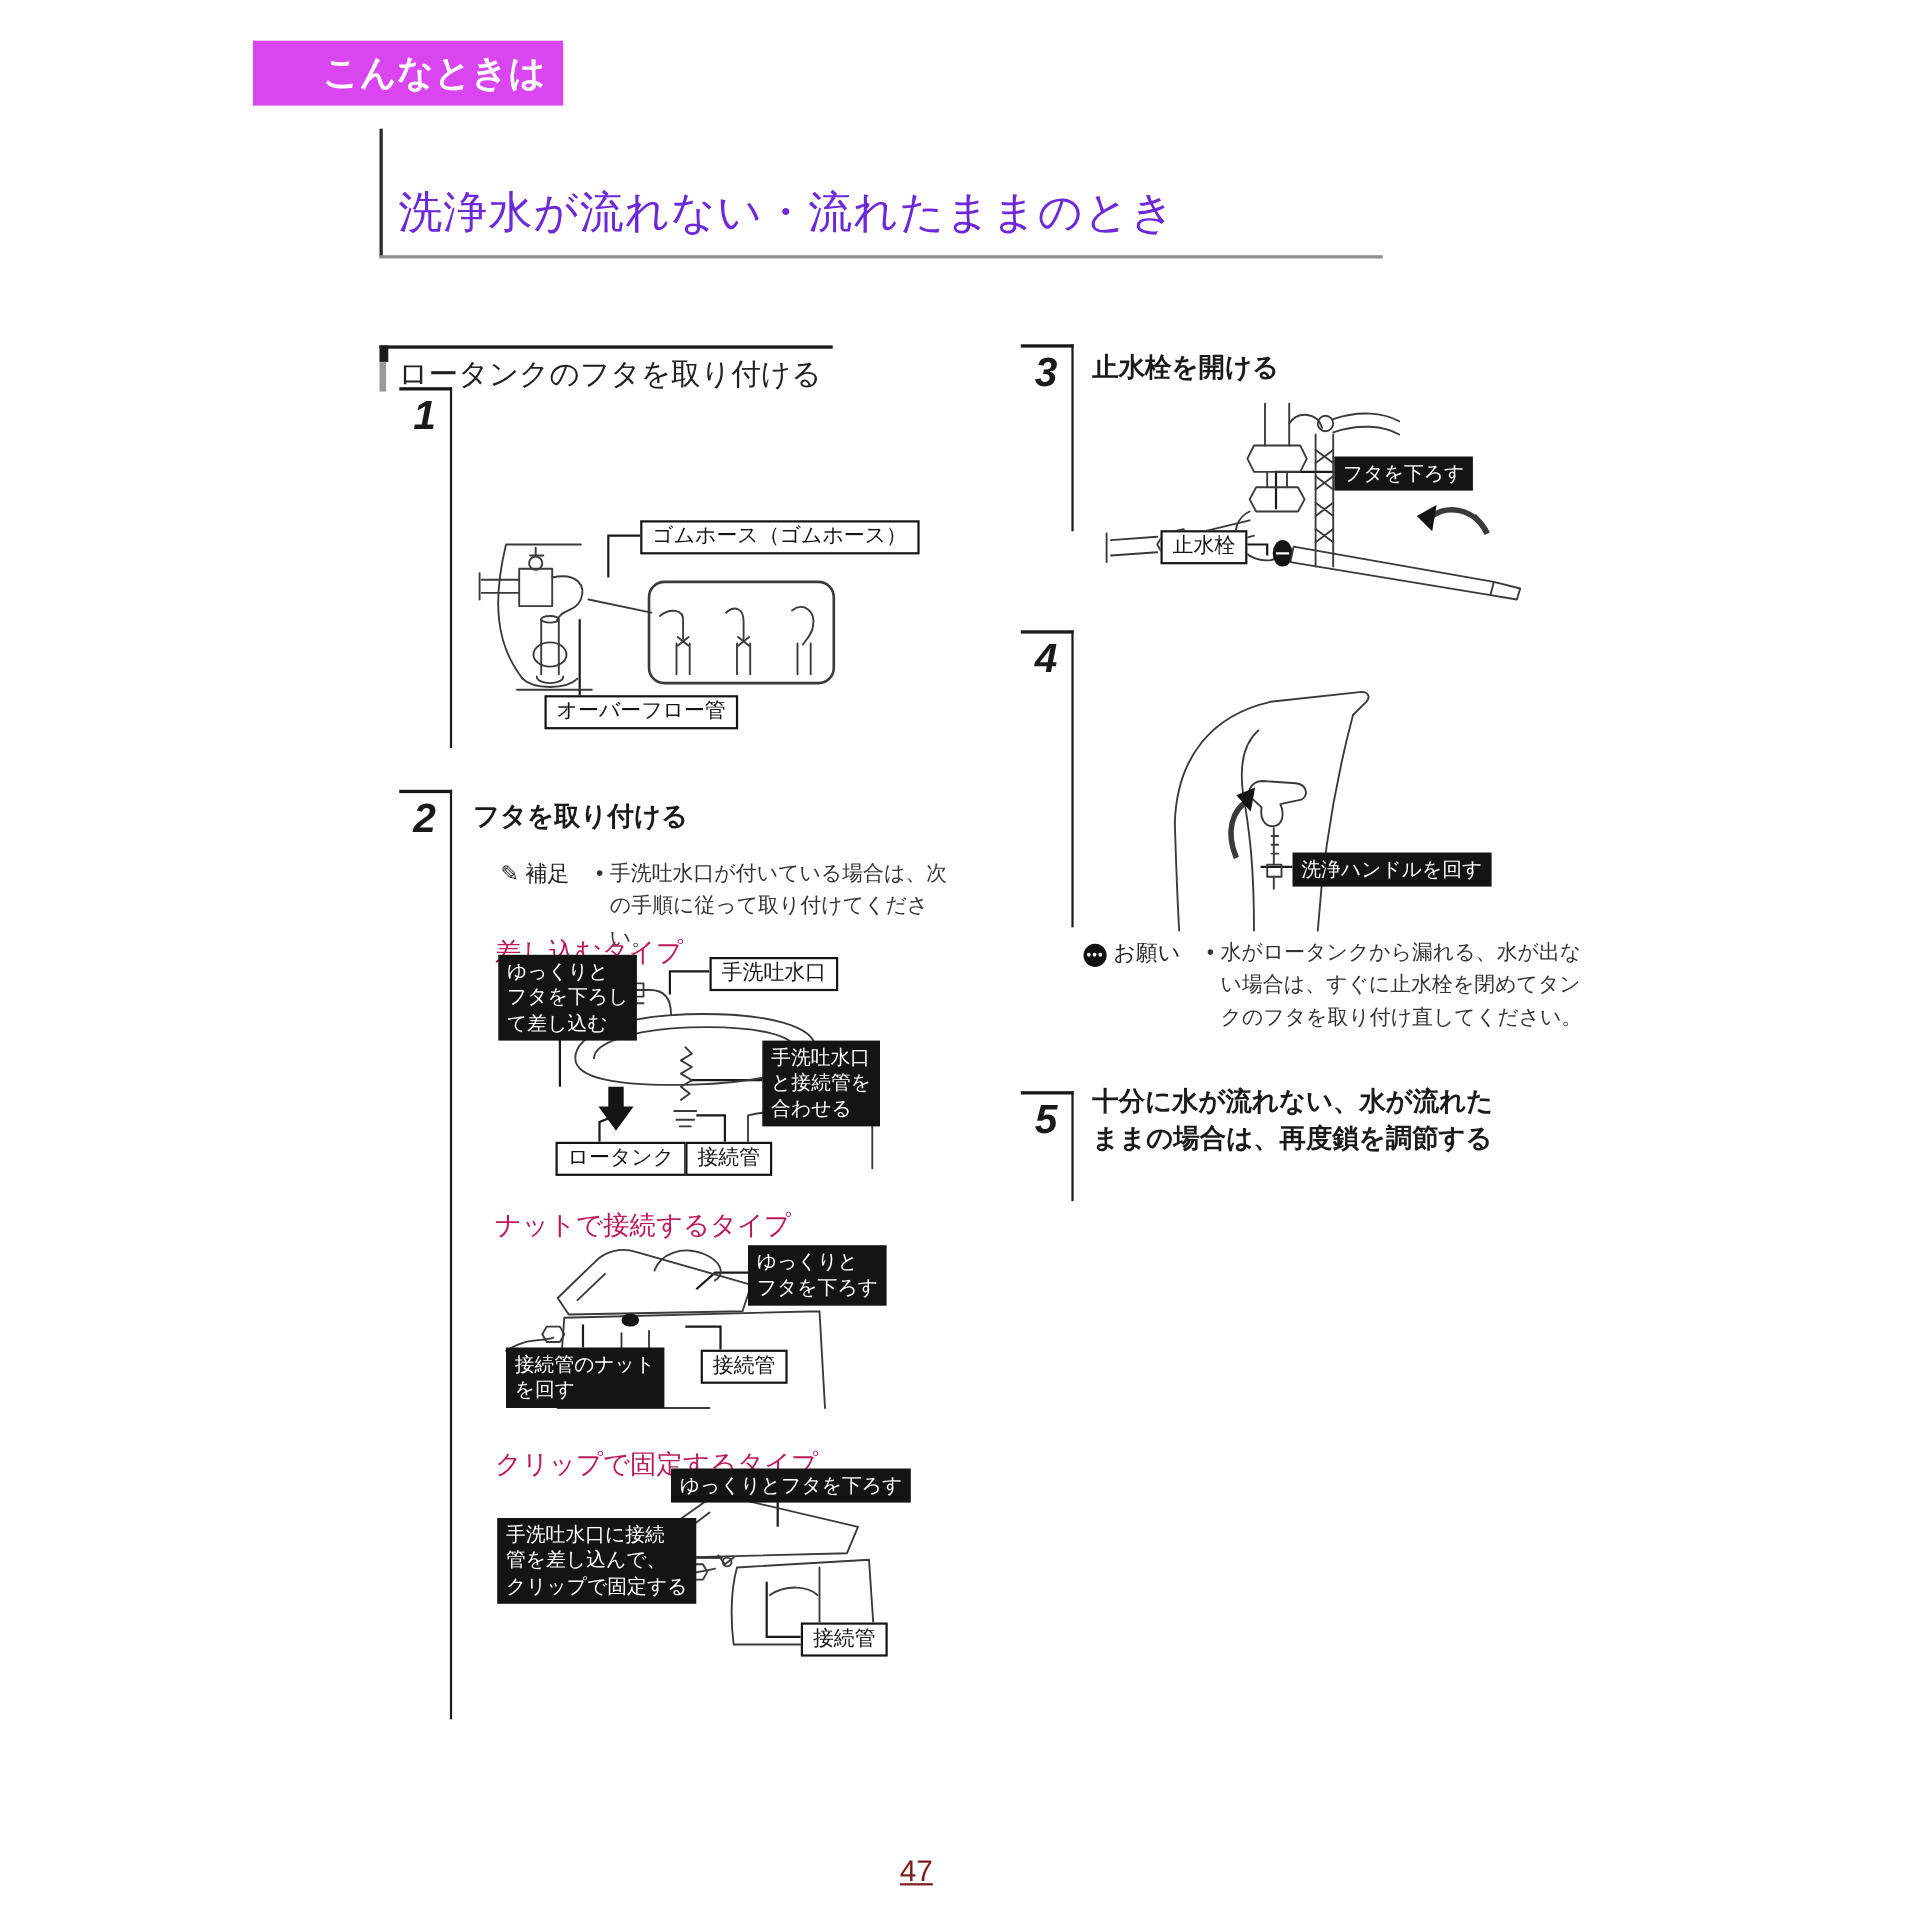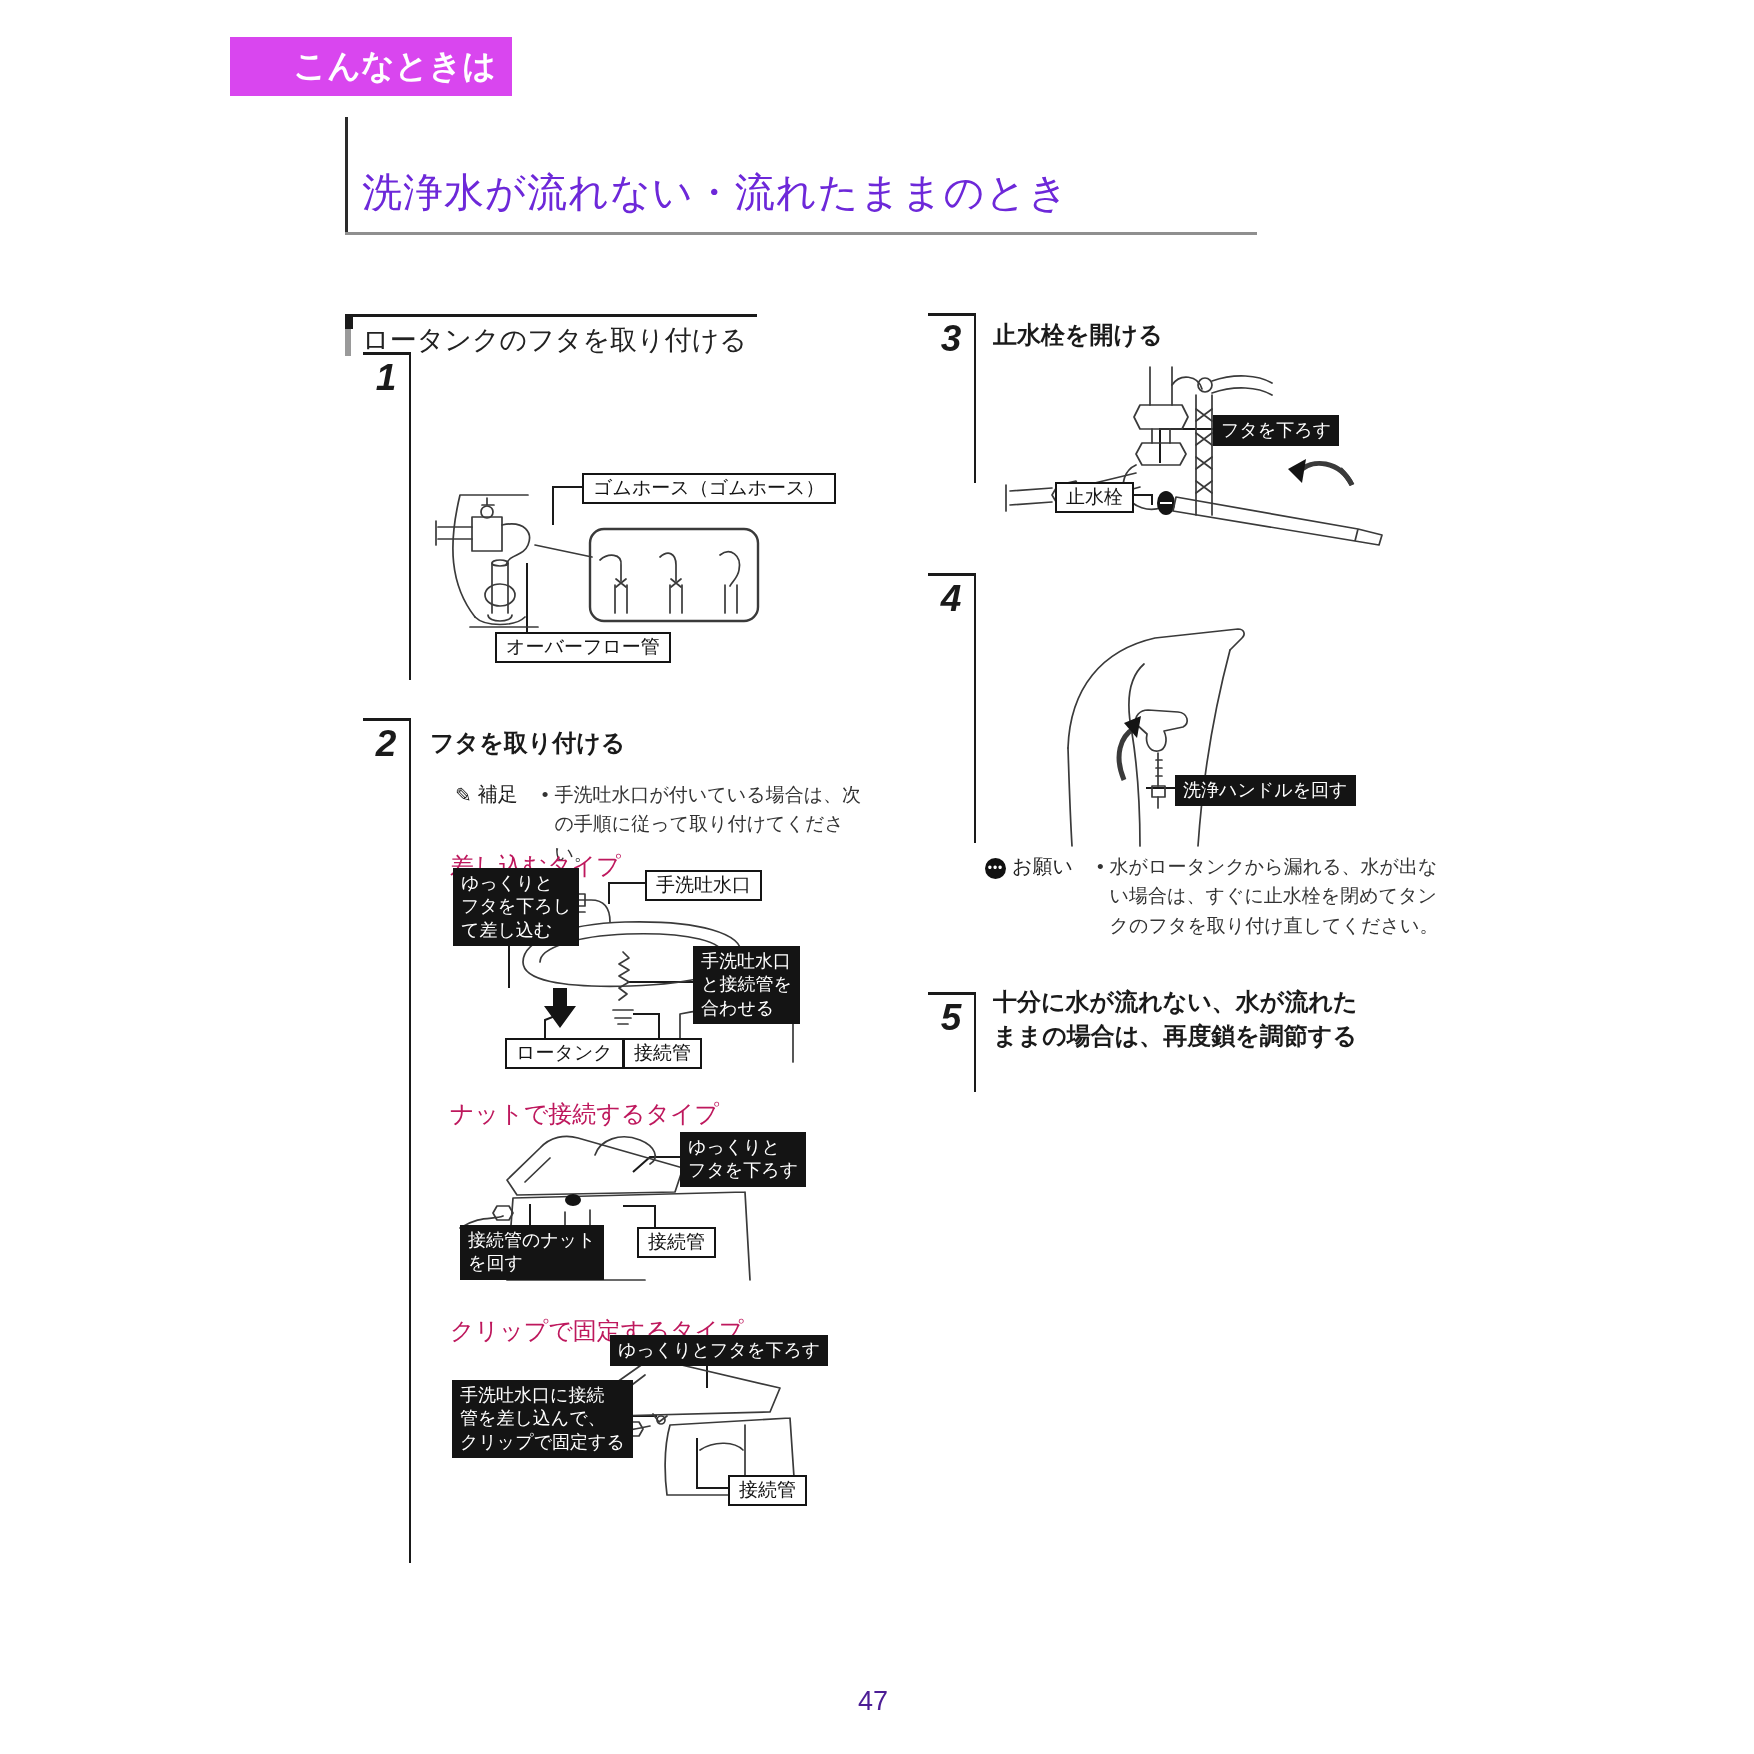--- a/index.html
+++ b/index.html
@@ -28,21 +28,21 @@
   .wlabel{position:absolute;background:#fff;border:2px solid #141414;color:#141414;font-size:19px;
           line-height:1.2;padding:2px 9px;white-space:nowrap;text-align:center;}
   
   .note{display:flex;align-items:flex-start;font-size:19px;color:#333;}
   .note-head{display:flex;align-items:center;gap:6px;font-size:20px;color:#222;white-space:nowrap;padding-top:1px;}
   .note-div{width:2px;background:#222;align-self:stretch;margin:2px 12px 0 12px;}
   .note-body{display:flex;gap:6px;line-height:1.55;}
   .pencil{font-size:20px;}
   .dotcircle{width:21px;height:21px;border-radius:50%;background:#111;color:#fff;display:flex;
              align-items:center;justify-content:center;font-size:12px;letter-spacing:1px;flex:0 0 auto;margin-top:3px;}
-  .pagenum{font-size:27px;color:#4c1d95;text-align:center;}
+  .pagenum{font-size:27px;color:#7f1d1d;text-decoration:underline;}
   svg{position:absolute;left:0;top:0;}
   .draw{stroke:#3a3a3a;stroke-width:1.7;fill:none;stroke-linecap:round;stroke-linejoin:round;}
   .draw2{stroke:#3a3a3a;stroke-width:2.4;fill:none;stroke-linejoin:round;}
   .lead{stroke:#1a1a1a;stroke-width:2;fill:none;}
   .blackfill{fill:#141414;stroke:none;}
 </style>
 </head>
 <body>
 
 <div class="page">

